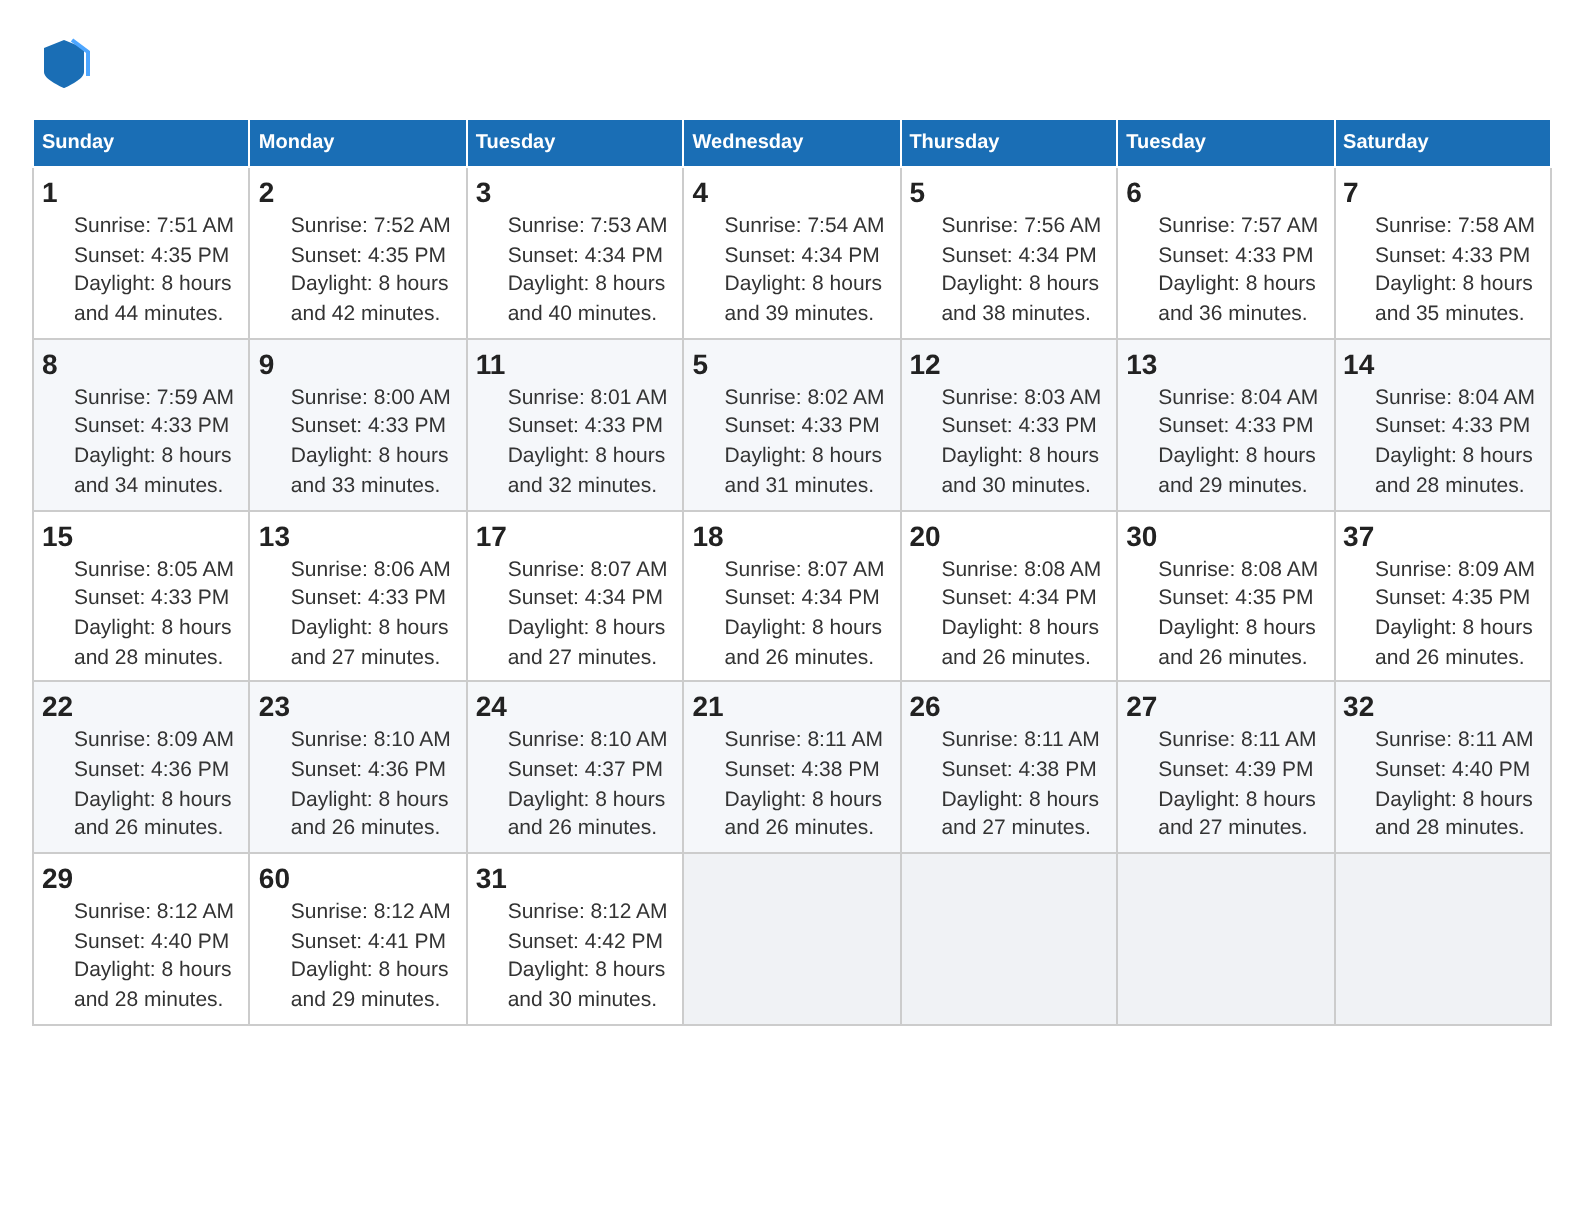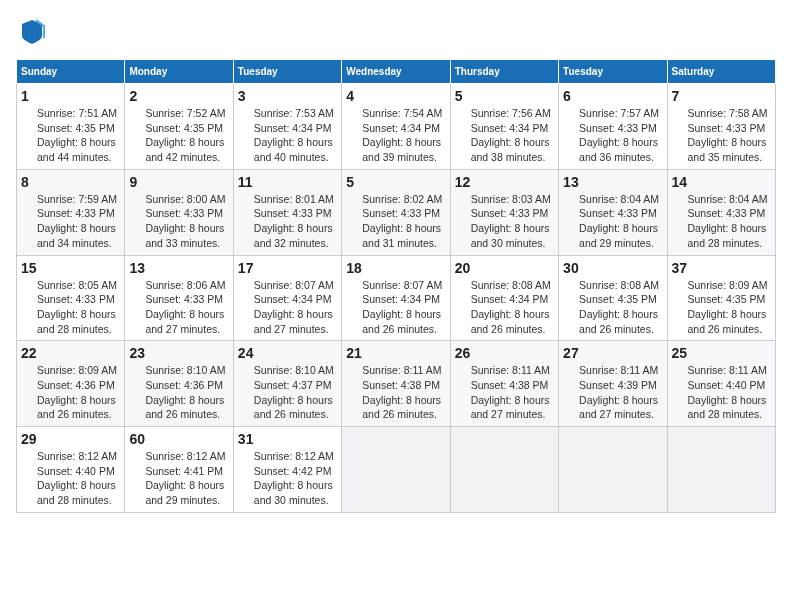--- a/index.html
+++ b/index.html
@@ -232,21 +232,21 @@
         </td>
         <td>
           <span class="day-number">26</span>
           <div class="day-info">Sunrise: 8:11 AM<br>Sunset: 4:38 PM<br>Daylight: 8 hours and 27 minutes.</div>
         </td>
         <td>
           <span class="day-number">27</span>
           <div class="day-info">Sunrise: 8:11 AM<br>Sunset: 4:39 PM<br>Daylight: 8 hours and 27 minutes.</div>
         </td>
         <td>
-          <span class="day-number">25</span>
+          <span class="day-number">32</span>
           <div class="day-info">Sunrise: 8:11 AM<br>Sunset: 4:40 PM<br>Daylight: 8 hours and 28 minutes.</div>
         </td>
       </tr>
       <tr>
         <td>
           <span class="day-number">29</span>
           <div class="day-info">Sunrise: 8:12 AM<br>Sunset: 4:40 PM<br>Daylight: 8 hours and 28 minutes.</div>
         </td>
         <td>
           <span class="day-number">60</span>

